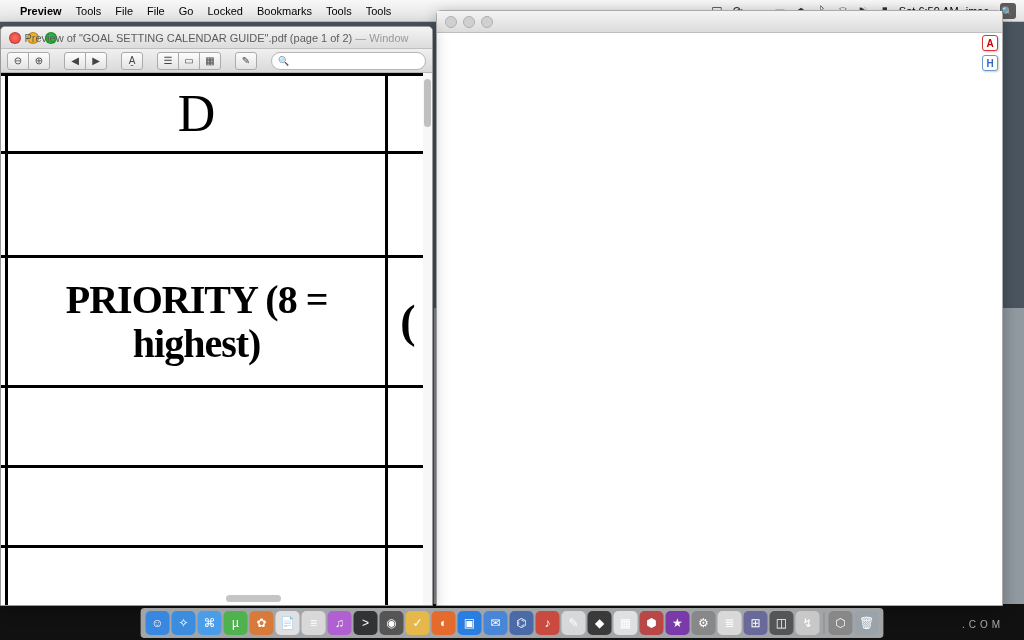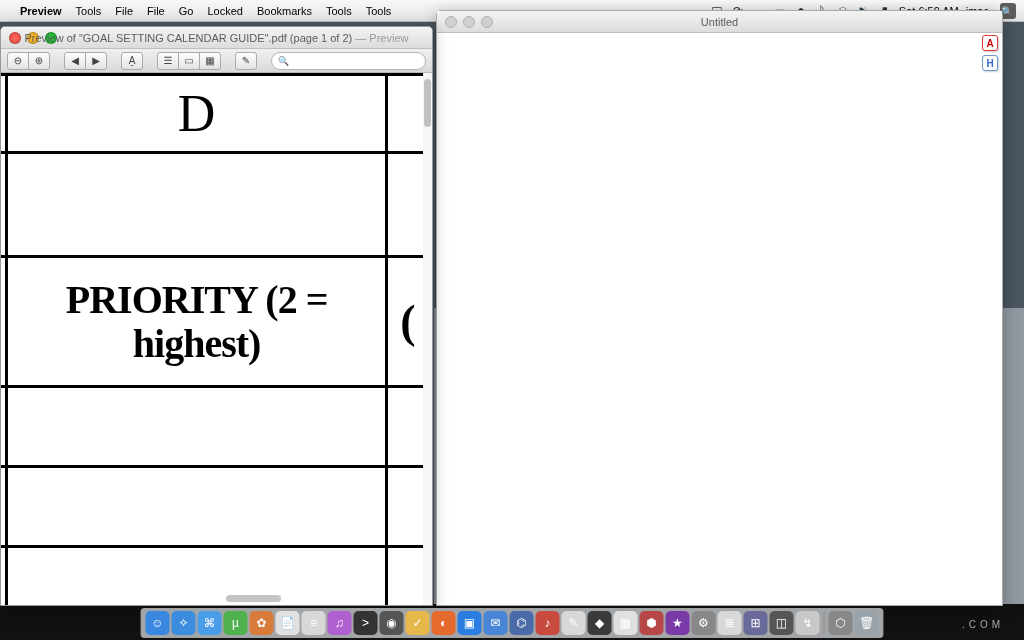--- a/index.html
+++ b/index.html
@@ -216,37 +216,36 @@
   </div>
 </div>
 
 <div class="untitled-window">
   <div class="titlebar">
     <div class="traffic">
       <div class="btn"></div>
       <div class="btn"></div>
       <div class="btn"></div>
     </div>
-    <div class="title">Untitled</div>
   </div>
   <div class="body">
     <div class="badge badgeA">A</div>
     <div class="badge badgeH">H</div>
   </div>
 </div>
 
 <div class="preview-window">
   <div class="titlebar" style="position:relative">
     <div class="traffic">
       <div class="btn close"></div>
       <div class="btn min"></div>
       <div class="btn zoom"></div>
     </div>
     <div class="title">
-      <span>Preview of "GOAL SETTING CALENDAR GUIDE".pdf (page 1 of 2)</span><span class="locked"> — Preview</span>
+      <span>Preview of "GOAL SETTING CALENDAR GUIDE".pdf (page 1 of 2)</span><span class="locked"> — Window</span>
     </div>
   </div>
   <div class="toolbar">
     <div class="tb-group">
       <div class="tb-btn">
           <span>⊖</span>
         </div>
       <div class="tb-btn">
           <span>⊕</span>
         </div>
@@ -294,21 +293,21 @@
           <td class="colB">D</td>
           <td class="colC"></td>
         </tr>
         <tr class="rBlank1">
           <td class="colA" style="border-bottom:none"></td>
           <td class="colB" style="border:none"></td>
           <td class="colC" style="border-bottom:none"></td>
         </tr>
         <tr class="rPriority">
           <td class="colA"></td>
-          <td class="colB">PRIORITY (2 = highest)</td>
+          <td class="colB">PRIORITY (8 = highest)</td>
           <td class="colC">(</td>
         </tr>
         <tr class="rBlank2">
               <td class="colA"></td>
               <td class="colB"></td>
               <td class="colC"></td>
             </tr>
         <tr class="rBlank3">
               <td class="colA"></td>
               <td class="colB"></td>

